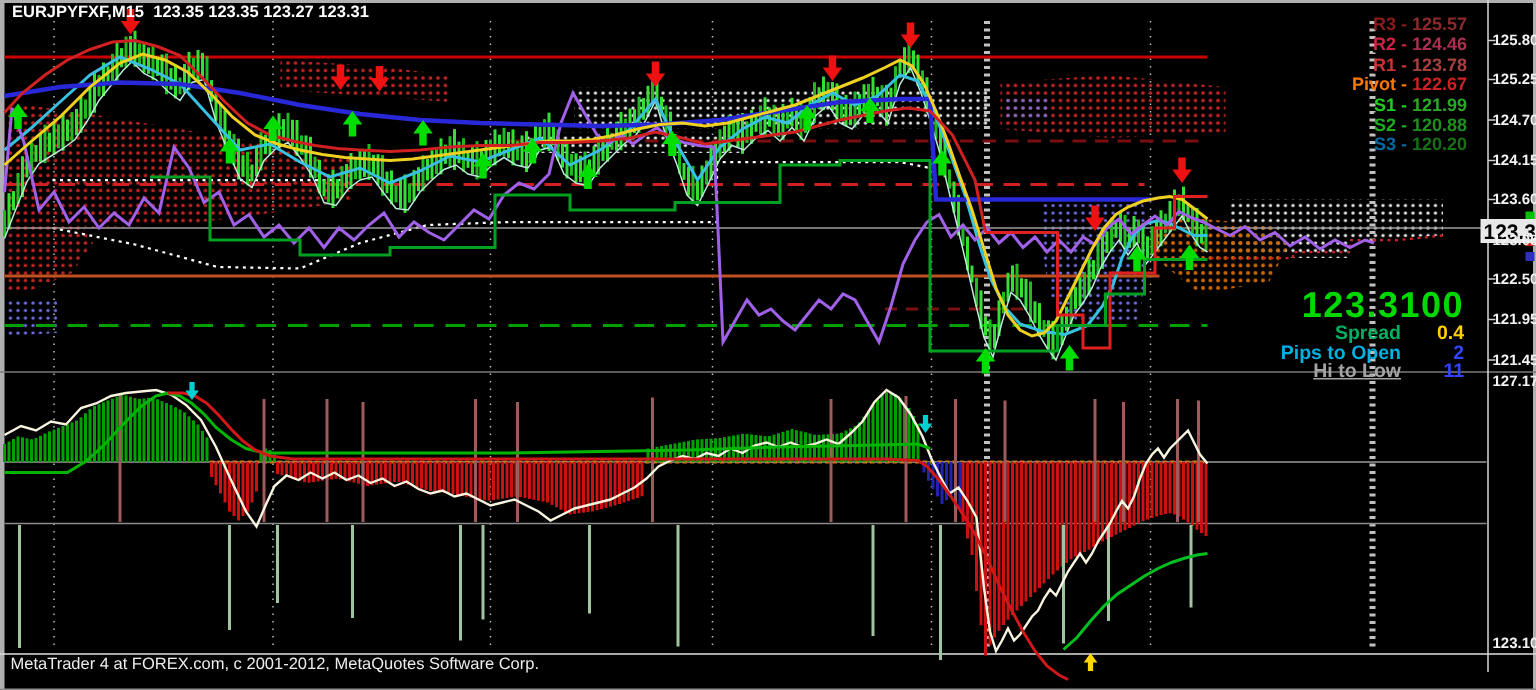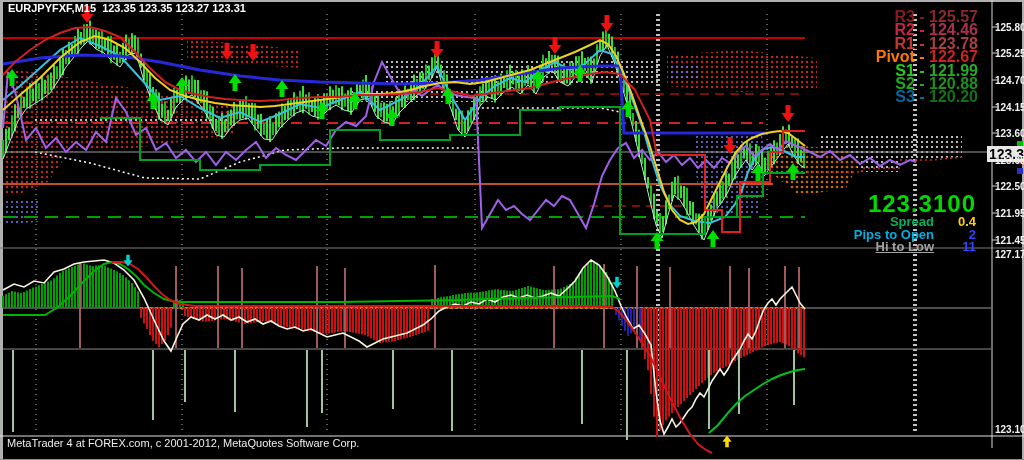--- a/index.html
+++ b/index.html
@@ -1,21 +1,21 @@
 <!DOCTYPE html>
 <html><head>
 <meta charset="utf-8">
 <style>
   html,body{margin:0;padding:0;background:#1a1a1a;}
   .screen{position:relative;width:1024px;height:460px;background:#000;overflow:hidden;
           font-family:"Liberation Sans",sans-serif;}
   #chart-svg{position:absolute;left:0;top:0;}
   .ov{position:absolute;}
   .title{left:8px;top:2px;font-size:11px;font-weight:700;color:#fff;white-space:pre;}
-  .legend{right:46px;top:10px;text-align:right;font-size:16px;font-weight:700;line-height:13.4px;text-decoration:underline;}
+  .legend{right:46px;top:10px;text-align:right;font-size:12px;font-weight:700;line-height:13.4px;text-decoration:underline;}
   .legend .row{white-space:pre;}
   .quote{right:48px;top:191px;text-align:right;}
   .quote-price{font-size:24px;font-weight:700;line-height:25px;letter-spacing:1px;}
   .qrow{font-size:13px;font-weight:700;line-height:12.5px;display:flex;justify-content:flex-end;}
   .qrow .v{display:inline-block;min-width:42px;text-align:right;}
   .price-axis-col{left:993px;top:0;width:31px;height:448px;}
   .axis-label{position:absolute;left:2px;font-size:10px;font-weight:700;color:#f2f2f2;white-space:pre;}
   .current-tag{position:absolute;left:-6px;top:146px;background:#e8e8e8;color:#000;
                font-size:14px;font-weight:700;padding:0 2px;}
   .sub-header{left:8px;top:250px;font-size:10.5px;color:#fff;white-space:pre;}

